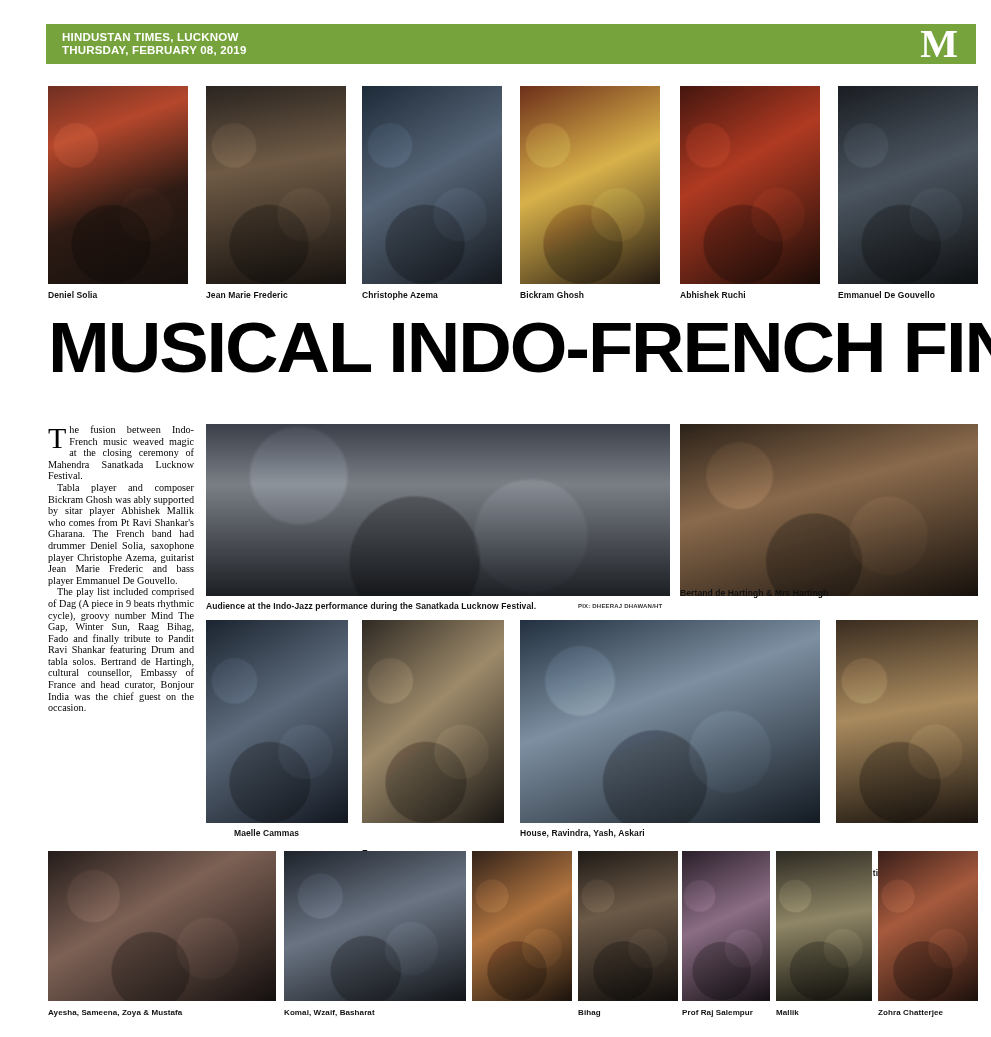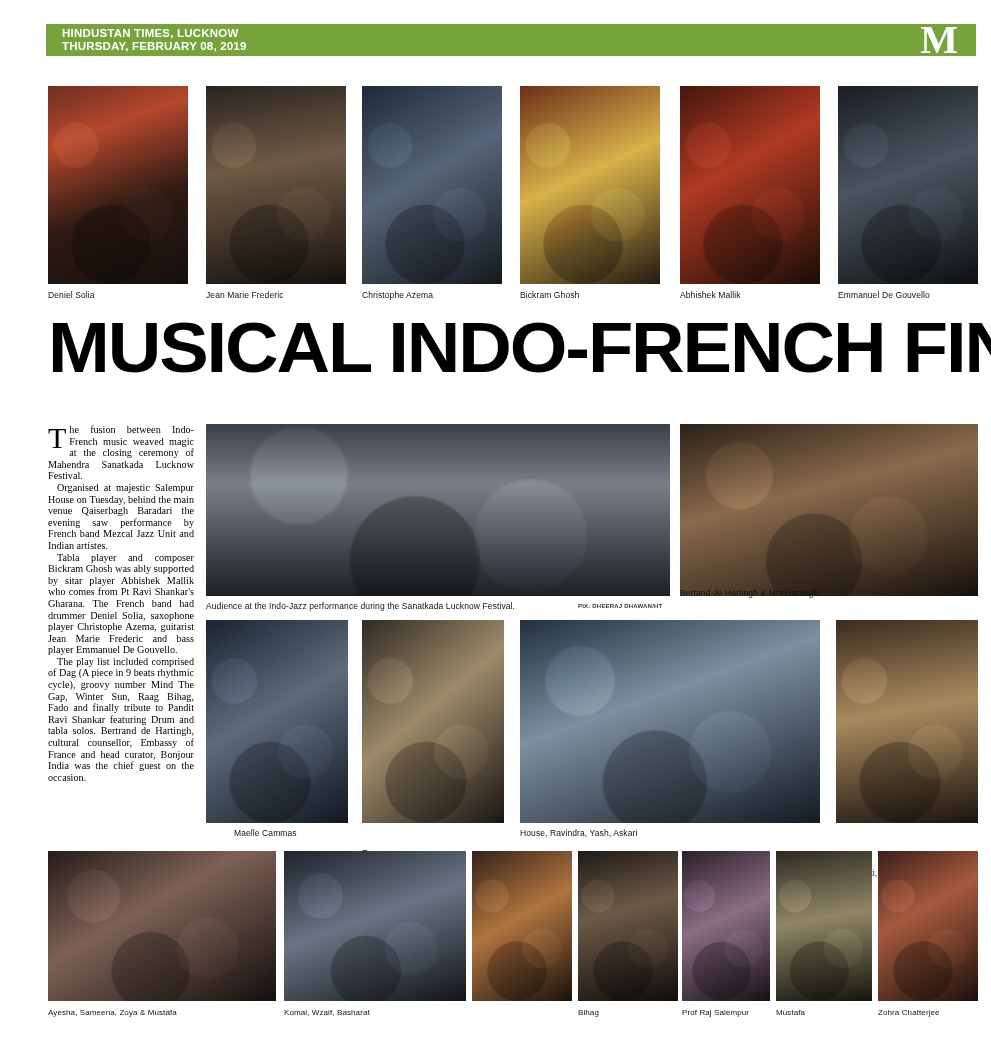--- a/index.html
+++ b/index.html
@@ -21,21 +21,21 @@
     height: 1037px;
     background: #fff;
   }
 
   
   .masthead {
     position: absolute;
     left: 46px;
     top: 24px;
     width: 930px;
-    height: 32px;
+    height: 40px;
     background: #76a33c;
     display: flex;
     align-items: center;
     justify-content: space-between;
   }
   .masthead-left {
     padding-left: 16px;
     color: #ffffff;
     font-weight: bold;
     font-size: 11.5px;
@@ -57,21 +57,21 @@
     background: #3a3a3a;
     overflow: hidden;
   }
   .photo .ph-inner {
     position: absolute;
     left: 0; top: 0; right: 0; bottom: 0;
   }
   .caption {
     position: absolute;
     font-size: 8.5px;
-    font-weight: normal;
+    font-weight: bold;
     color: #111;
     font-family: "Liberation Sans", sans-serif;
     white-space: nowrap;
     letter-spacing: 0.1px;
   }
   .caption.small {
     font-size: 8px;
   }
   .credit {
     position: absolute;
@@ -193,33 +193,32 @@
   <div class="photo g4" style="left:520px; top:86px; width:140px; height:198px;">
     <div class="ph-inner g4"></div>
       <div class="noise"></div>
   </div>
   <div class="caption" style="left:520px; top:290px;">Bickram Ghosh</div>
 
   <div class="photo g5" style="left:680px; top:86px; width:140px; height:198px;">
     <div class="ph-inner g5"></div>
       <div class="noise"></div>
   </div>
-  <div class="caption" style="left:680px; top:290px;">Abhishek Mallik</div>
+  <div class="caption" style="left:680px; top:290px;">Abhishek Ruchi</div>
 
   <div class="photo g6" style="left:838px; top:86px; width:140px; height:198px;">
     <div class="ph-inner g6"></div>
       <div class="noise"></div>
   </div>
   <div class="caption" style="left:838px; top:290px;">Emmanuel De Gouvello</div>
 
   <div class="headline">MUSICAL INDO-FRENCH FINALE</div>
 
   <div class="story">
     <p class="first"><span class="dropcap">T</span><span>he fusion between Indo-French music weaved magic at the closing ceremony of Mahendra Sanatkada Lucknow Festival.</span></p>
-    <p>Organised at majestic Salempur House on Tuesday, behind the main venue Qaiserbagh Baradari the evening saw performance by French band Mezcal Jazz Unit and Indian artistes.</p>
     <p>Tabla player and composer Bickram Ghosh was ably supported by sitar player Abhishek Mallik who comes from Pt Ravi Shankar's Gharana. The French band had drummer Deniel Solia, saxophone player Christophe Azema, guitarist Jean Marie Frederic and bass player Emmanuel De Gouvello.</p>
     <p>The play list included comprised of Dag (A piece in 9 beats rhythmic cycle), groovy number Mind The Gap, Winter Sun, Raag Bihag, Fado and finally tribute to Pandit Ravi Shankar featuring Drum and tabla solos. Bertrand de Hartingh, cultural counsellor, Embassy of France and head curator, Bonjour India was the chief guest on the occasion.</p>
   </div>
 
   <div class="photo g7" style="left:206px; top:424px; width:464px; height:172px;">
     <div class="ph-inner g7"></div>
       <div class="noise"></div>
   </div>
   <div class="caption" style="left:206px; top:601px;">Audience at the Indo-Jazz performance during the Sanatkada Lucknow Festival.</div>
   <div class="credit" style="left:578px; top:603px;">PIX: DHEERAJ DHAWAN/HT</div>
@@ -281,21 +280,21 @@
   <div class="photo g17" style="left:682px; top:851px; width:88px; height:150px;">
     <div class="ph-inner g17"></div>
       <div class="noise"></div>
   </div>
   <div class="caption small" style="left:682px; top:1008px;">Prof Raj Salempur</div>
 
   <div class="photo g18" style="left:776px; top:851px; width:96px; height:150px;">
     <div class="ph-inner g18"></div>
       <div class="noise"></div>
   </div>
-  <div class="caption small" style="left:776px; top:1008px;">Mustafa</div>
+  <div class="caption small" style="left:776px; top:1008px;">Mallik</div>
 
   <div class="photo g19" style="left:878px; top:851px; width:100px; height:150px;">
     <div class="ph-inner g19"></div>
       <div class="noise"></div>
   </div>
   <div class="caption small" style="left:878px; top:1008px;">Zohra Chatterjee</div>
 
 </div>
 
 </body></html>

